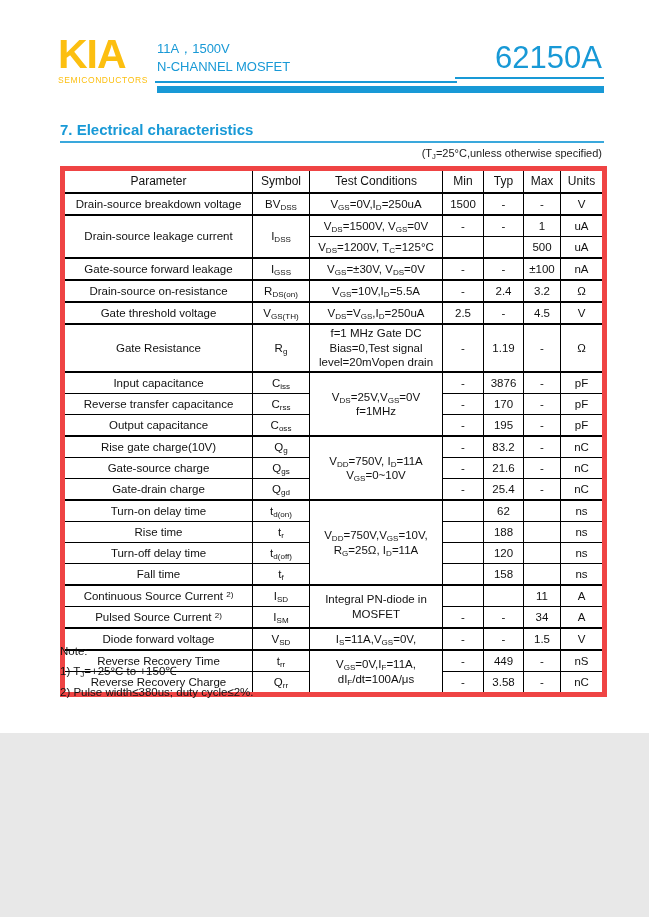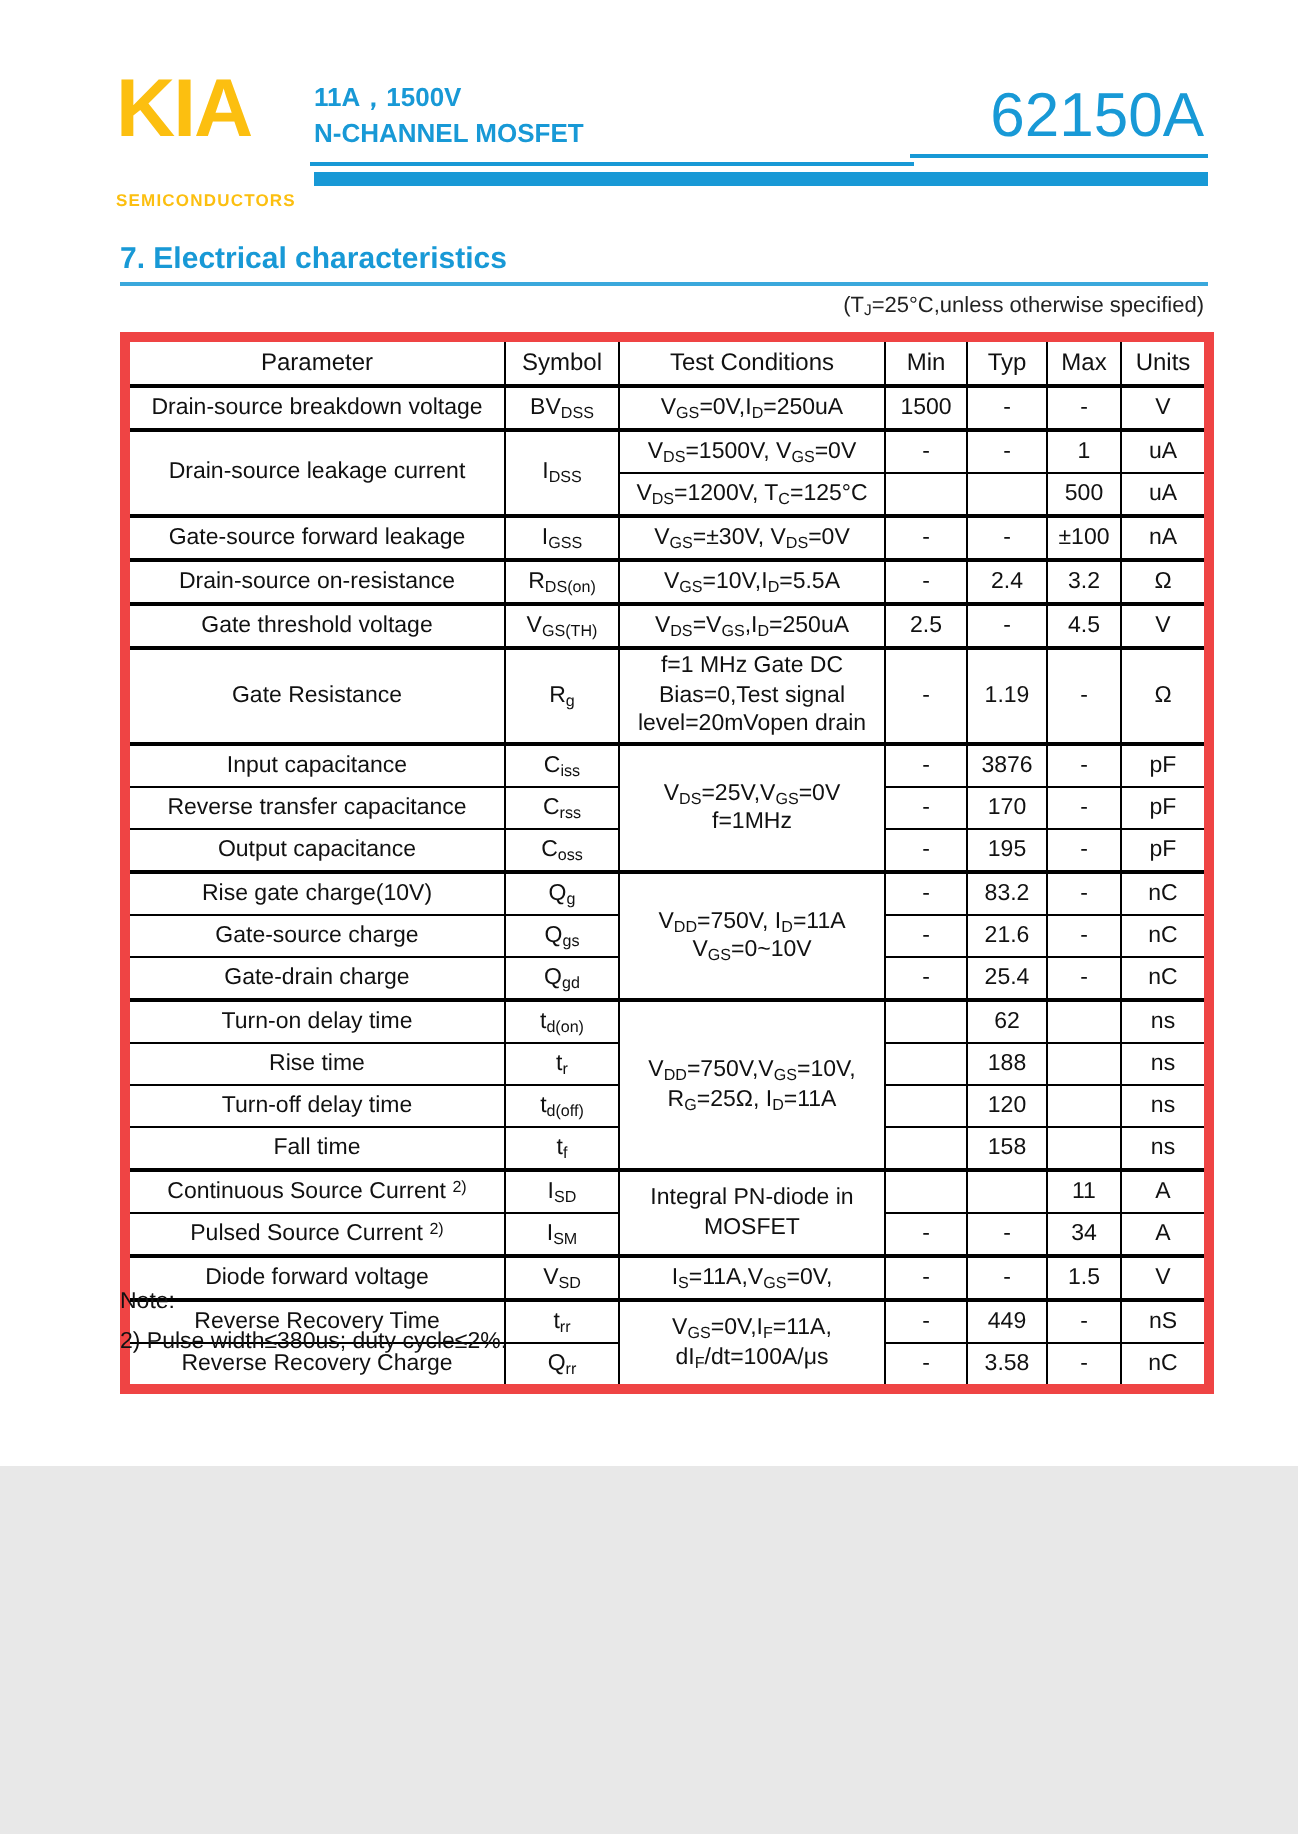--- a/index.html
+++ b/index.html
@@ -6,22 +6,22 @@
   .page{
     position:relative;width:649px;height:733px;margin:0 auto;background:#ffffff;
     font-family:"Liberation Sans", sans-serif;color:#111;overflow:hidden;
   }
   
   .logo-block{position:absolute;left:58px;top:34px;width:95px;}
   .logo-kia{
     color:var(--yellow);font-size:41px;font-weight:800;letter-spacing:-1px;
     line-height:1;font-family:"Liberation Sans",sans-serif;
   }
-  .logo-sub{color:var(--yellow);font-size:8.5px;font-weight:bold;letter-spacing:.6px;margin-top:20px;white-space:nowrap;}
-  .rating{position:absolute;left:157px;top:40px;color:var(--blue);font-weight:bold;font-size:13px;line-height:1.35;}
+  .logo-sub{color:var(--yellow);font-size:8.5px;font-weight:normal;letter-spacing:.6px;margin-top:0;white-space:nowrap;}
+  .rating{position:absolute;left:157px;top:40px;color:var(--blue);font-weight:normal;font-size:13px;line-height:1.35;}
   .part-number{position:absolute;right:47px;top:40px;color:var(--blue);font-size:31px;font-weight:400;letter-spacing:0;}
   .hline-thin-a{position:absolute;left:155px;top:81px;width:302px;height:2px;background:var(--blue);}
   .hline-thin-b{position:absolute;left:455px;top:77px;width:149px;height:2px;background:var(--blue);}
   .hline-thick{position:absolute;left:157px;top:86px;width:447px;height:7px;background:var(--blue);}
   
   .sec-title{position:absolute;left:60px;top:121px;color:var(--blue);font-size:15px;font-weight:bold;}
   .sec-underline{position:absolute;left:60px;top:141px;width:544px;height:2px;background:var(--blue);opacity:.85;}
   .cond-note{position:absolute;left:60px;top:147px;width:542px;text-align:right;font-size:11px;color:#222;}
   
   table.ec{
@@ -272,20 +272,21 @@
       <td>-</td>
       <td>3.58</td>
       <td>-</td>
       <td>nC</td>
     </tr>
   </tbody>
     </table>
 
   <div class="notes">
     <div>Note:</div>
+    <div>1) T<sub>J</sub>=+25°C to +150℃</div>
     <div>2) Pulse width≤380us; duty cycle≤2%.</div>
   </div>
 
   <div class="footer-line"></div>
   <div class="footer-page">3 / 7</div>
   <div class="footer-rev">Rev 1.0 Feb  2023</div>
 
 </div>
 
 </body></html>

